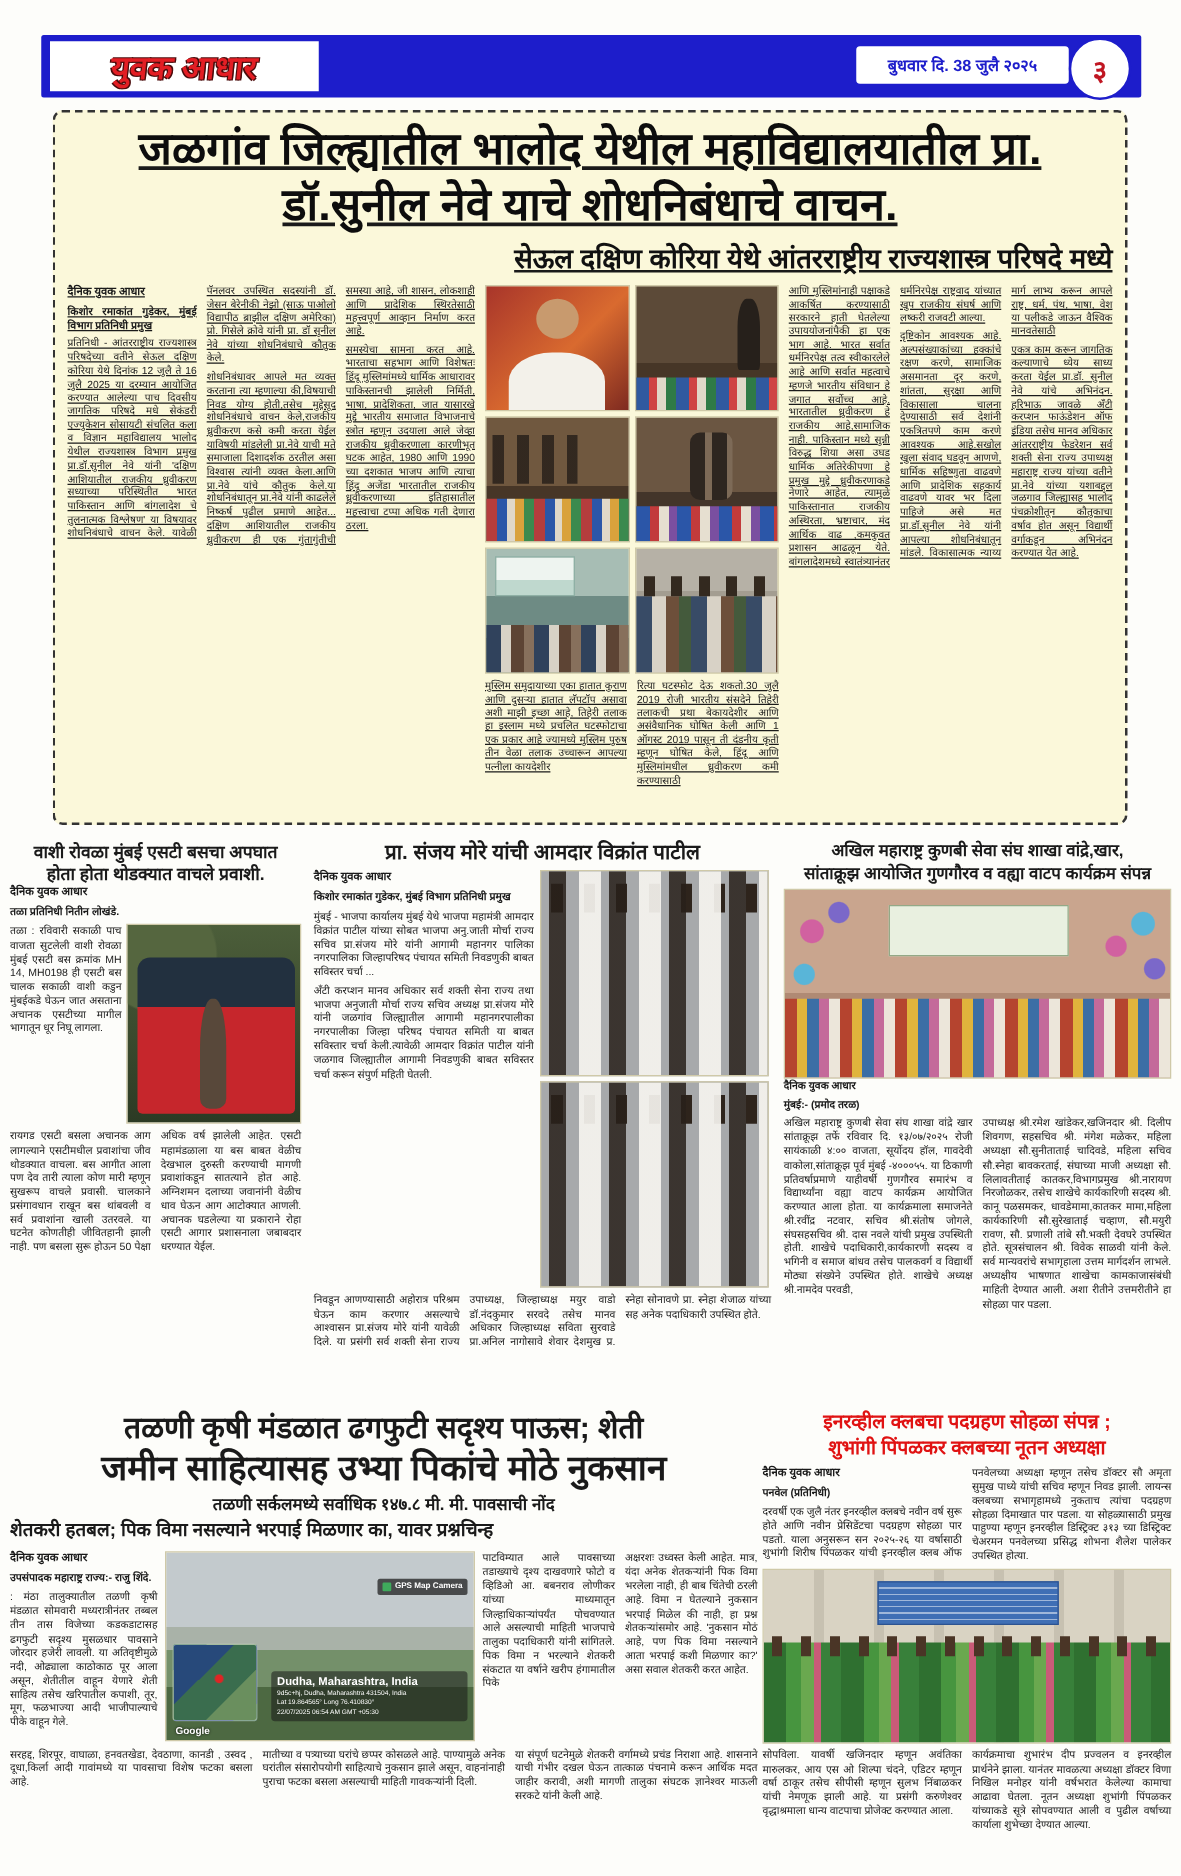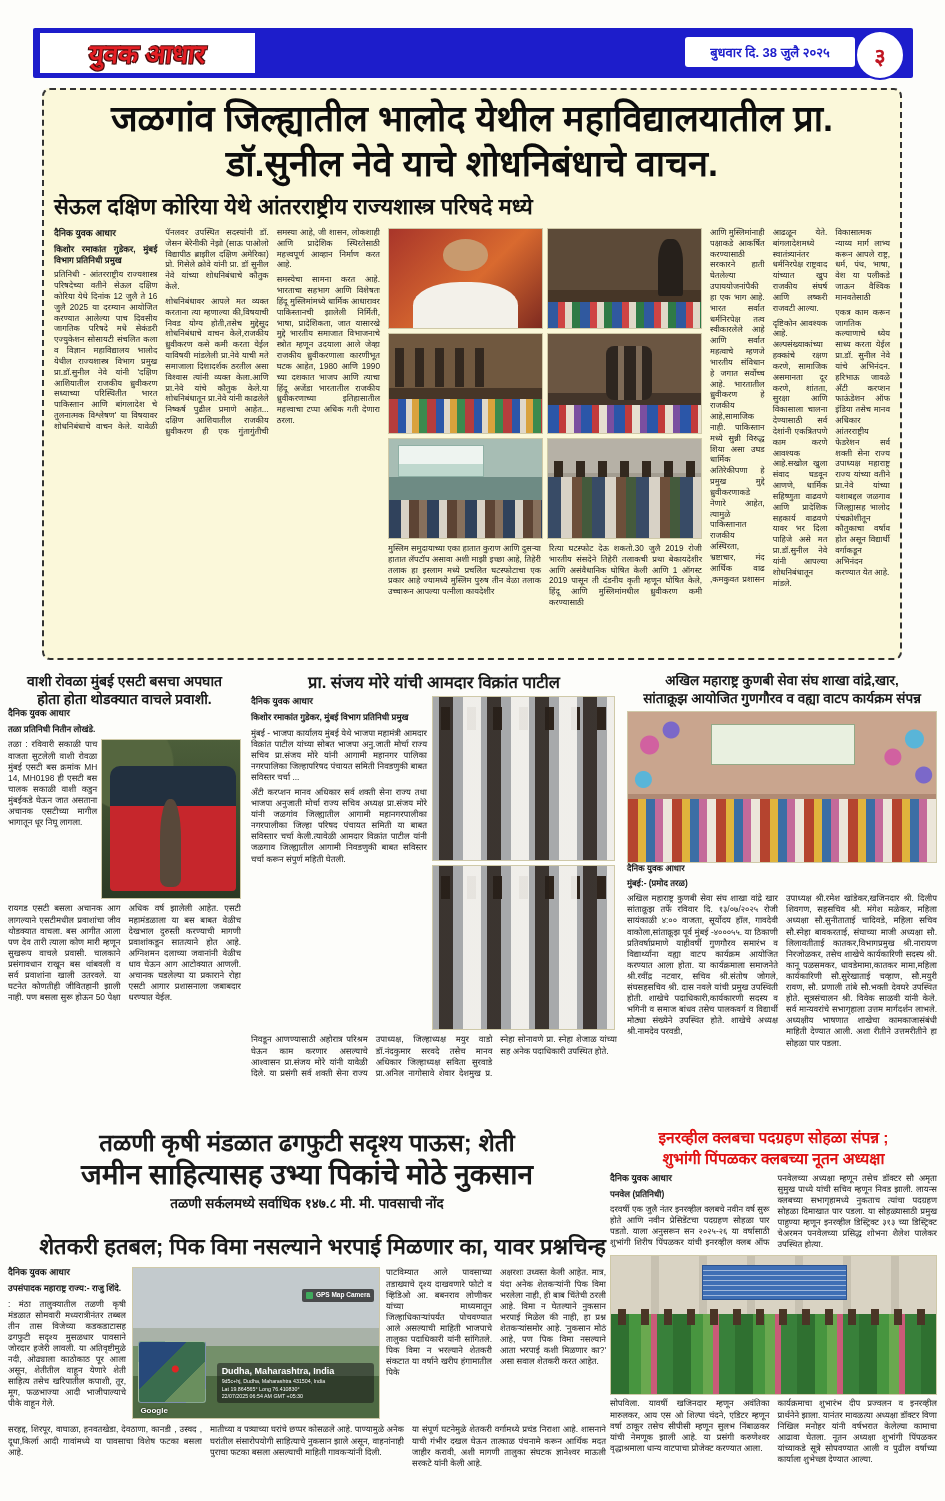--- a/index.html
+++ b/index.html
@@ -11,29 +11,29 @@
   .logo-text{font-size:26px;font-weight:900;color:#e31e24;transform:skewX(-6deg);
              text-shadow:1px 1px 0 #4a0c0c,-1px 1px 0 #4a0c0c,1px -1px 0 #4a0c0c;}
   .date-box{position:absolute;right:58px;top:9px;width:170px;height:30px;background:#fff;border-radius:3px;
             display:flex;align-items:center;justify-content:center;}
   .date-text{font-size:13px;font-weight:bold;color:#1d1dcb;}
   .page-circle{position:absolute;right:8px;top:2px;width:46px;height:46px;background:#fff;border:2px solid #1d1dcb;
                border-radius:50%;display:flex;align-items:center;justify-content:center;}
   .page-no{font-size:22px;font-weight:900;color:#c01622;}
   
   .lead{position:absolute;left:42px;top:88px;width:860px;height:572px;background:#fbf8da;border:2px dashed #333;
-        border-radius:8px;padding:6px 10px;box-sizing:border-box;}
+        border-radius:8px;padding:6px 10px;box-sizing:border-box;text-decoration:underline;}
   .lead-h{font-size:36px;font-weight:900;text-align:center;line-height:1.25;color:#0d0d0d;}
-  .lead-sub{font-size:22px;font-weight:bold;text-align:left;margin-top:4px;color:#111;}
+  .lead-sub{font-size:22px;font-weight:bold;text-align:right;margin-top:4px;color:#111;}
   .lead-body{display:flex;gap:8px;margin-top:8px;}
   .colblock p{margin:0 0 4px;text-align:justify;}
   .agency{font-weight:900;font-size:9px;margin:0;}
   .reporter{font-weight:bold;font-size:8.5px;margin:0 0 3px;}
   .lead-left{width:326px;columns:3;column-gap:8px;font-size:8.2px;line-height:1.32;}
-  .lead-center{width:314px;}
+  .lead-center{width:235px;}
   .lead-right{flex:1;columns:3;column-gap:8px;font-size:8.2px;line-height:1.32;}
   .photo-grid{display:grid;grid-template-columns:1fr 1fr;gap:4px;}
   .photo{position:relative;overflow:hidden;background:#7a7a7a;border:1px solid #cfc9a8;}
   .pg .photo{height:99px;}
   .below-photos{columns:2;column-gap:8px;font-size:8.2px;line-height:1.32;margin-top:5px;}
   
   .pa,.pb,.pc{position:absolute;}
   .ph-portrait{background:linear-gradient(135deg,#a8352a,#d96a2f 55%,#7e2a20);}
   .ph-portrait .pa{top:10%;left:35%;width:30%;height:32%;background:#c89a6e;border-radius:50%;}
   .ph-portrait .pb{bottom:-6%;left:16%;width:68%;height:52%;background:#f3f1ea;border-radius:45% 45% 0 0;}
@@ -81,21 +81,21 @@
   .ph-event .pb{top:8%;left:27%;width:46%;height:26%;background:#e9f0e0;border:1px solid #93a987;}
   .ph-event .pc{bottom:0;left:0;right:0;height:42%;background:repeating-linear-gradient(90deg,#b5442f 0 10px,#e0b43c 10px 18px,#3b6ea5 18px 27px,#c46a9a 27px 35px,#ece6da 35px 44px);}
   .cap{font-weight:900;margin:3px 0 0;}
   .kunbi-cols{columns:2;column-gap:8px;margin-top:3px;}
   
   .botrow{position:absolute;left:8px;top:1128px;width:929px;height:370px;display:flex;gap:4px;}
   .rain-art{width:598px;}
   .rain-h1{font-size:24px;font-weight:900;text-align:center;line-height:1.25;}
   .rain-h2{font-size:28px;font-weight:900;text-align:center;line-height:1.2;}
   .rain-s1{font-size:13.5px;font-weight:900;text-align:center;margin-top:3px;}
-  .rain-s2{font-size:22px;font-weight:bold;text-align:right;margin-top:20px;}
+  .rain-s2{font-size:15px;font-weight:bold;text-align:left;margin-top:3px;}
   .rain-mid{display:flex;gap:6px;margin-top:6px;}
   .rain-left{width:118px;}
   .ph-rain{width:246px;height:150px;background:linear-gradient(180deg,#c3cacd 0 40%,#a9b2a8 40% 52%,#74906a 52% 72%,#4d6942 72%);}
   .gps-panel{position:absolute;left:34%;right:2%;bottom:10%;background:rgba(25,25,25,.55);color:#fff;padding:3px 5px;border-radius:3px;margin-top:16px;}
   .gps-place{font-size:9px;font-weight:bold;}
   .gps-line{font-size:5.3px;line-height:1.4;}
   .gps-badge{position:absolute;right:2%;top:14%;background:rgba(20,20,20,.7);color:#fff;font-size:6.5px;font-weight:bold;
              padding:2px 4px;border-radius:2px;display:flex;align-items:center;gap:3px;}
   .gps-badge .sq{width:7px;height:7px;background:#3faa5c;border-radius:1px;display:inline-block;}
   .gps-map{position:absolute;left:2%;bottom:10%;width:27%;height:40%;border-radius:3px;border:1px solid rgba(255,255,255,.4);

